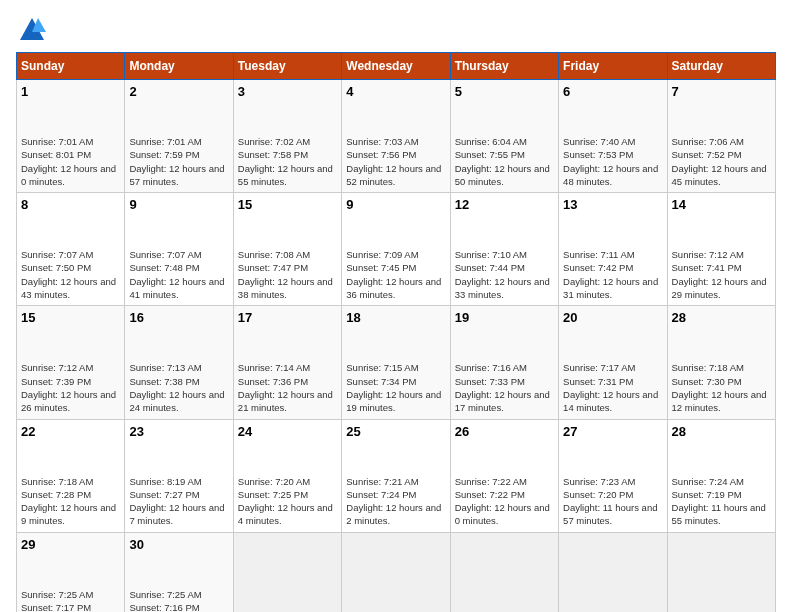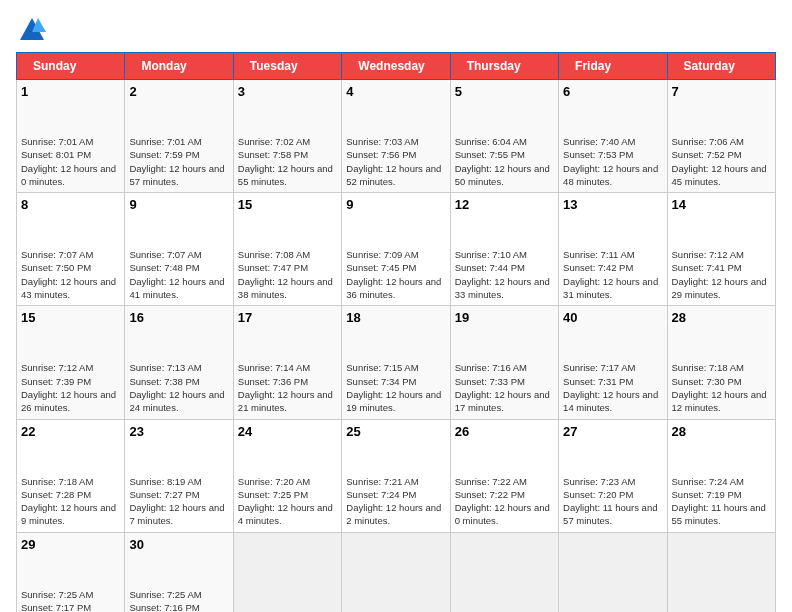--- a/index.html
+++ b/index.html
@@ -45,23 +45,23 @@
     .subtitle {
       font-size: 14px;
       color: #444;
     }
     table {
       width: 100%;
       border-collapse: collapse;
       font-size: 11px;
     }
     thead tr th {
-      background: #ef4444;
+      background: #c2410c;
       color: #fff;
-      padding: 6px 16px;
+      padding: 6px 4px;
       text-align: left;
       font-size: 12px;
       font-weight: bold;
       border: 1px solid #1565c0;
     }
     tbody tr td {
       border: 1px solid #ccc;
       vertical-align: top;
       padding: 4px;
       width: calc(100% / 7);
@@ -254,21 +254,21 @@
 and 19 minutes.</div>
         </td>
         <td>
           <span class="day-num">19</span>
           <div class="day-info">Sunrise: 7:16 AM
 Sunset: 7:33 PM
 Daylight: 12 hours
 and 17 minutes.</div>
         </td>
         <td>
-          <span class="day-num">40</span>
+          <span class="day-num">20</span>
           <div class="day-info">Sunrise: 7:17 AM
 Sunset: 7:31 PM
 Daylight: 12 hours
 and 14 minutes.</div>
         </td>
         <td>
           <span class="day-num">28</span>
           <div class="day-info">Sunrise: 7:18 AM
 Sunset: 7:30 PM
 Daylight: 12 hours

